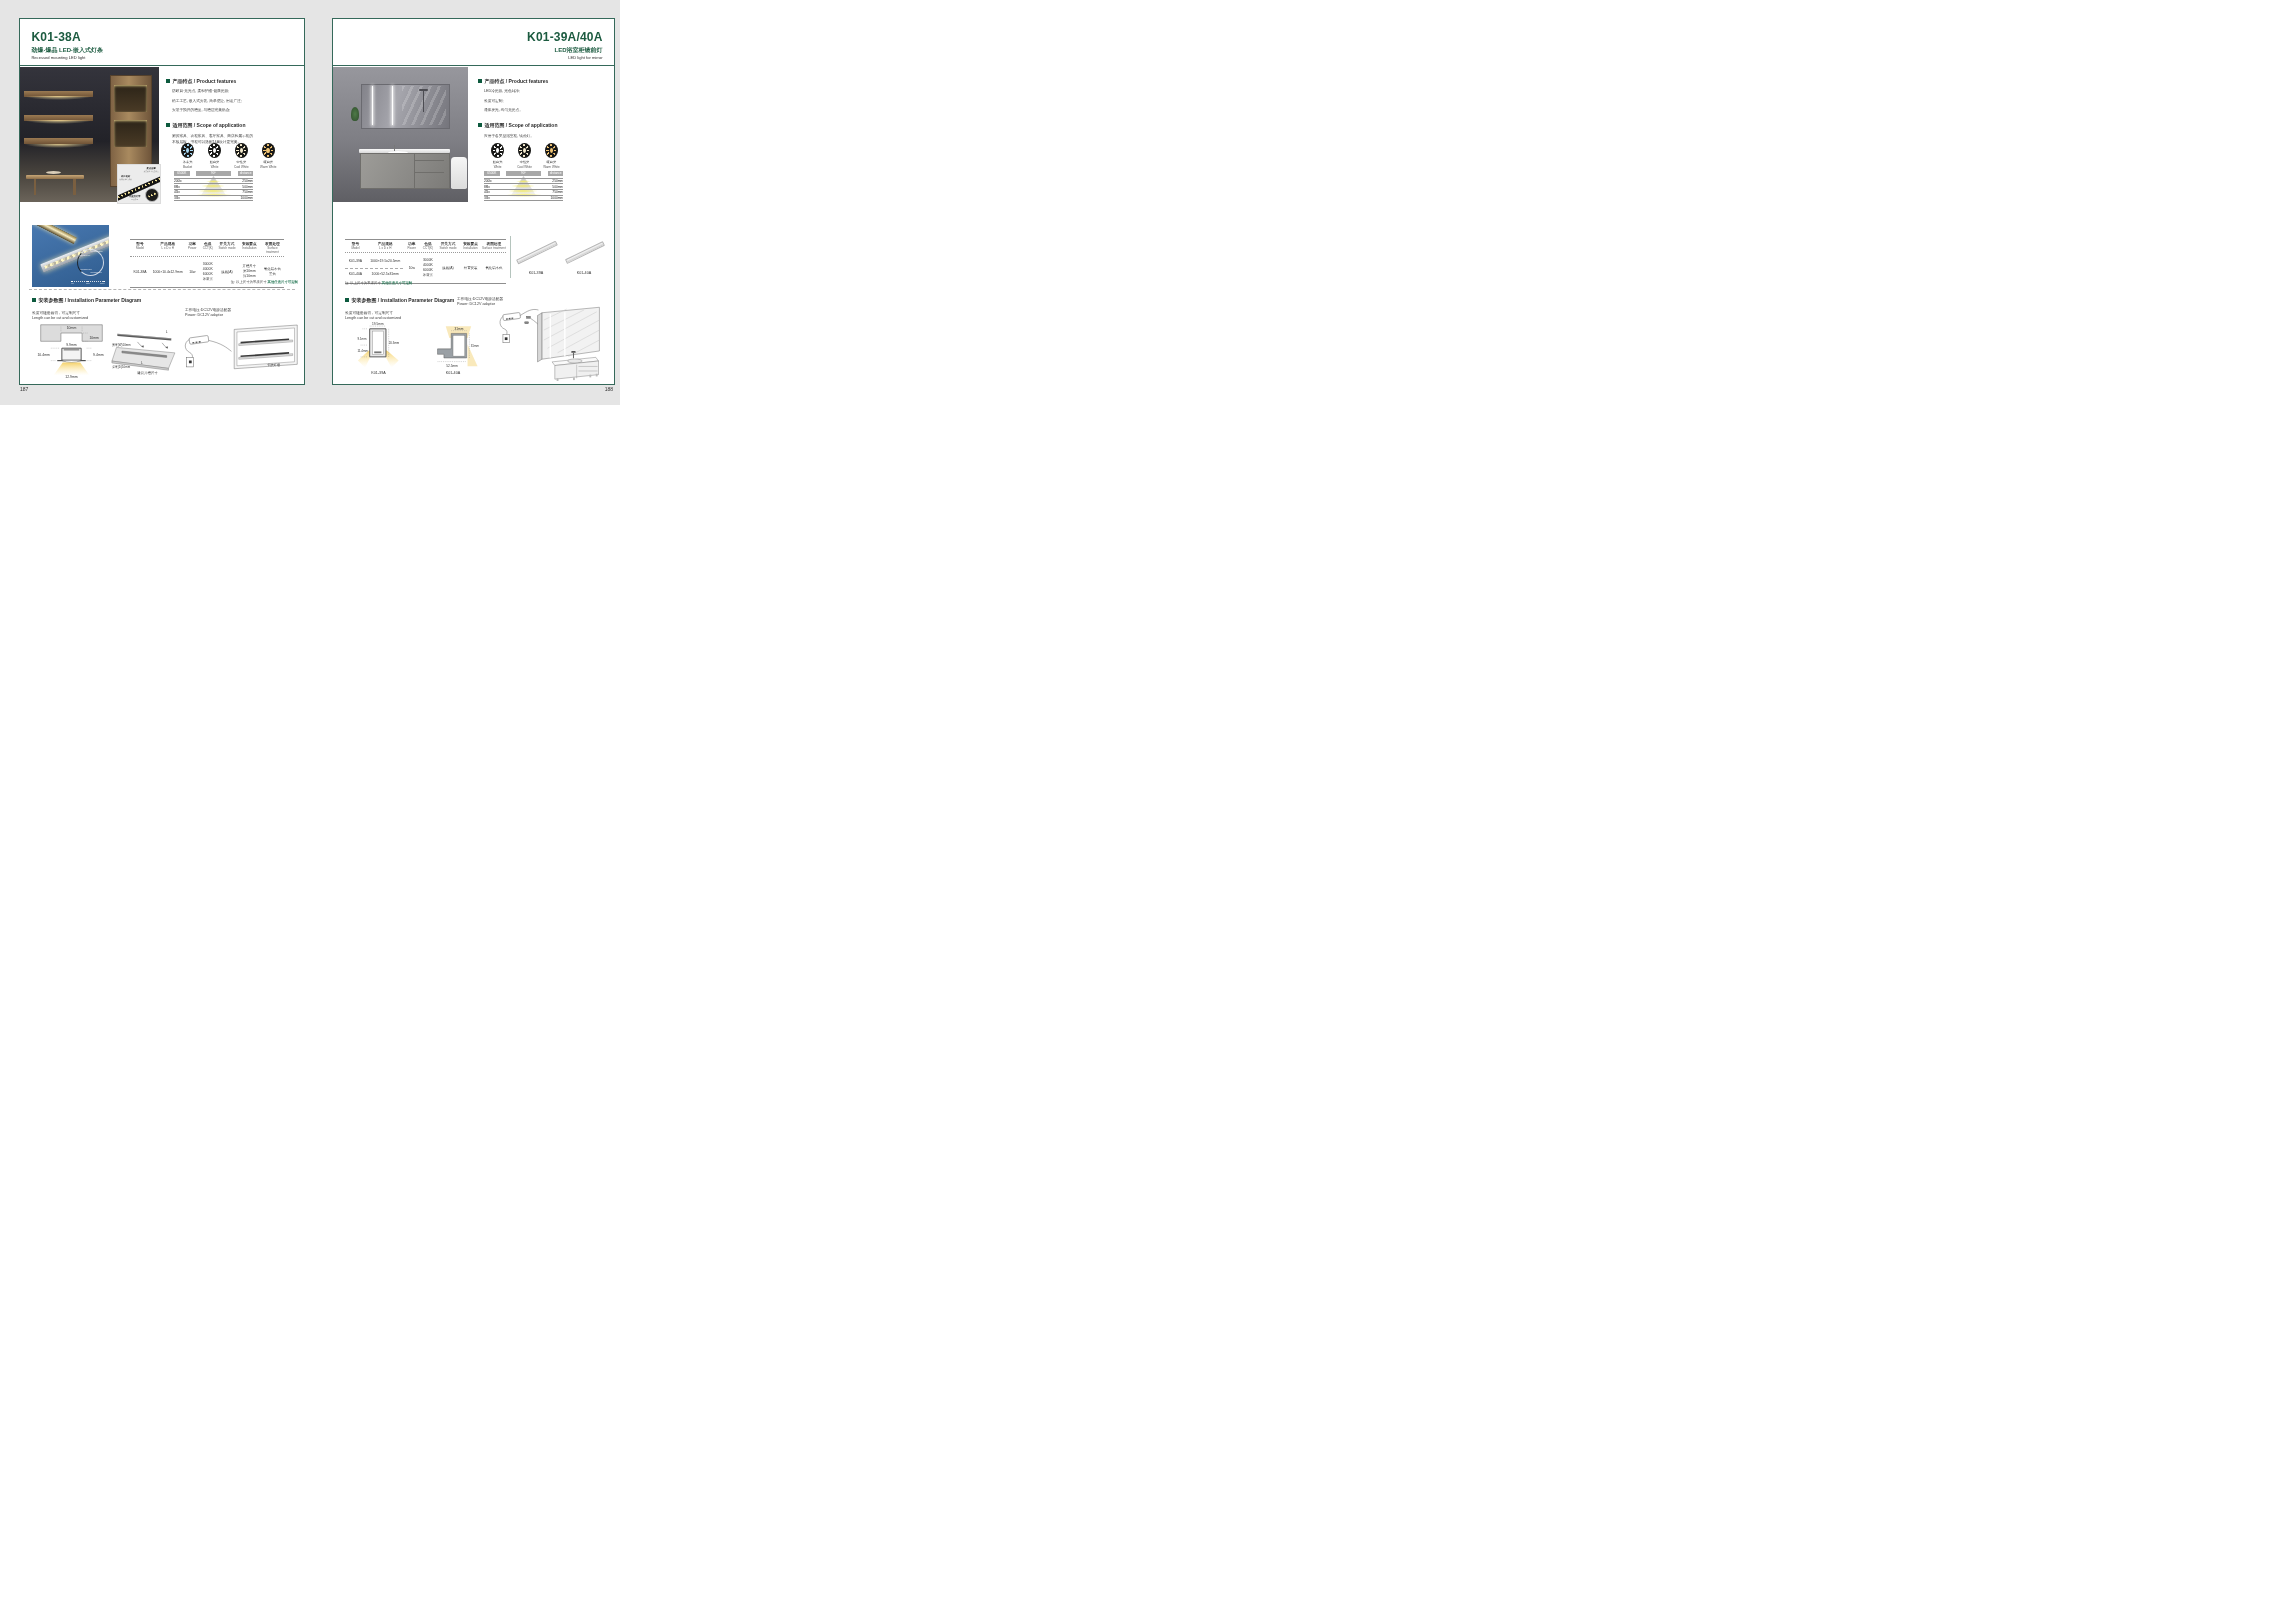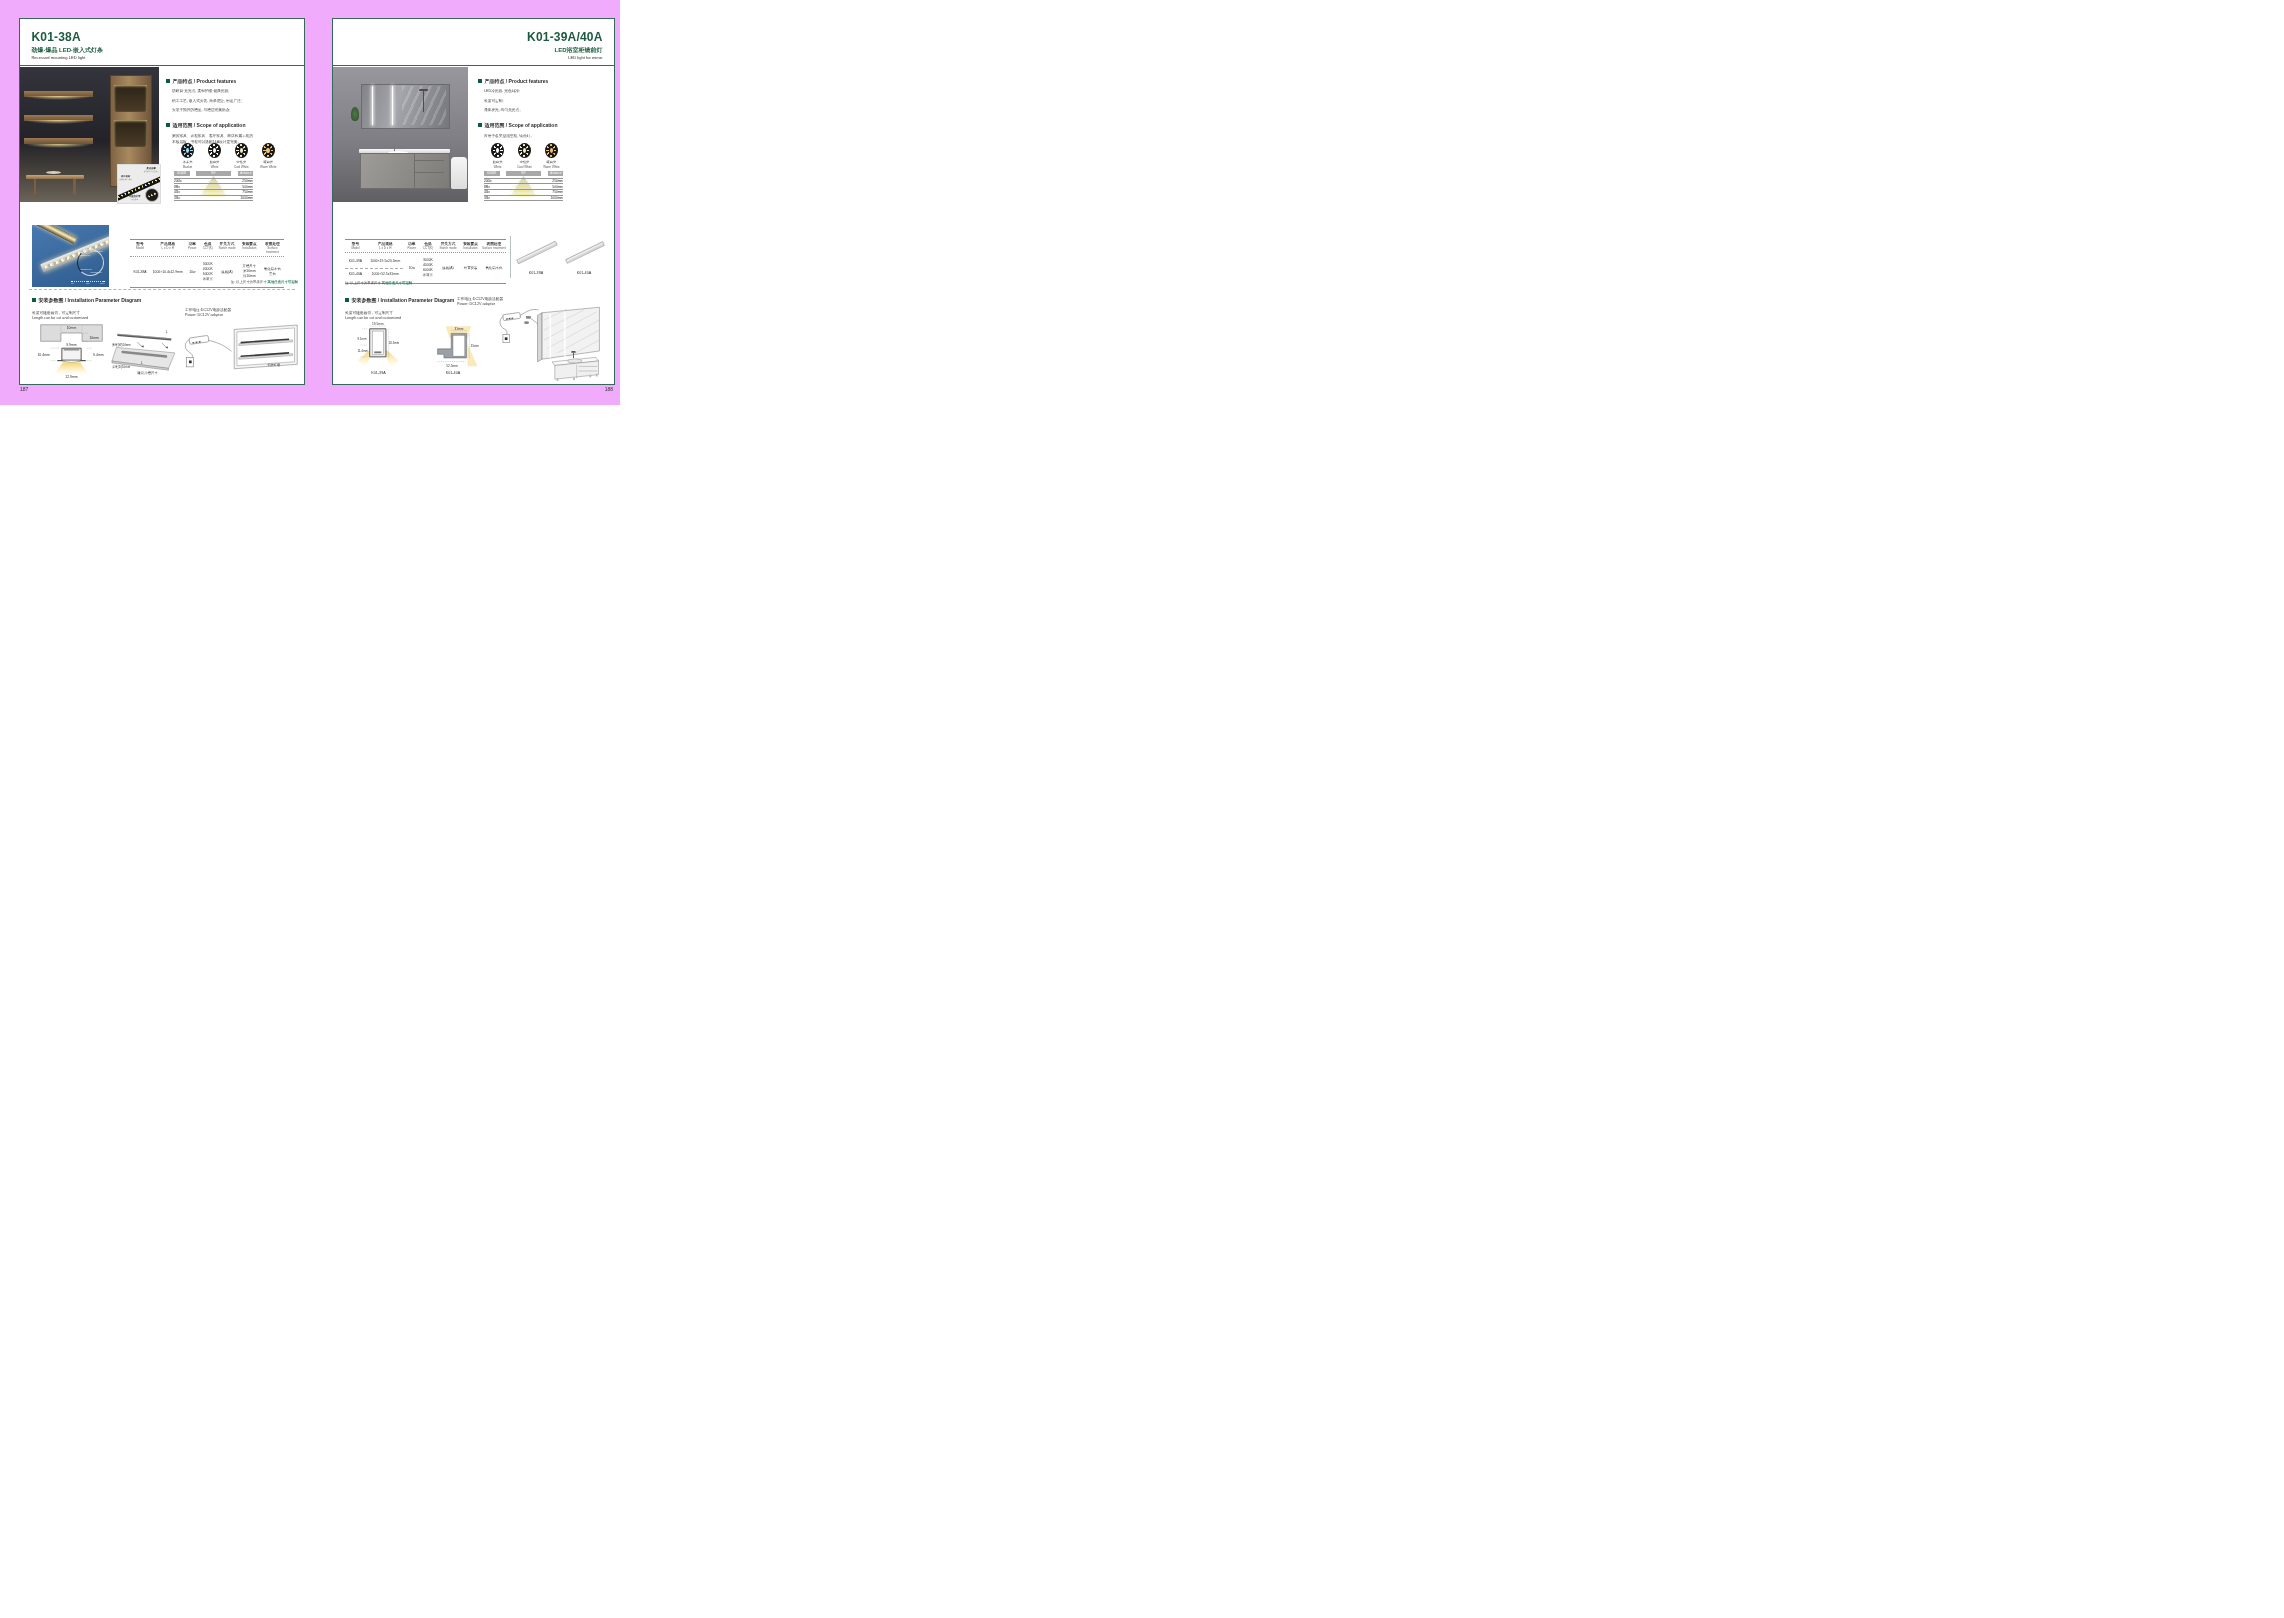--- a/index.html
+++ b/index.html
@@ -1,16 +1,16 @@
 <!DOCTYPE html>
 <html style="font-size:7.3px"><head>
 <meta charset="utf-8">
 <style>
   html,body{margin:0;padding:0;background:#fff}
-  .canvas{position:relative;width:620px;height:405px;background:#f0abfc;overflow:hidden;
+  .canvas{position:relative;width:620px;height:405px;background:#e5e5e5;overflow:hidden;
           font-family:"Liberation Sans","DejaVu Sans",sans-serif;color:#333}
   .abs{position:absolute}
   .page{position:absolute;border:0.5px solid #35695a;background:#fff}
   .hdr-line{position:absolute;left:0;right:0;border-top:0.9px solid #35695a}
   .model-title{font-weight:700;color:#1c5b40;font-size:12px;letter-spacing:0.2px}
   .title-cn{font-weight:700;color:#1c5b40;font-size:6px}
   .title-en{font-size:4.1px;color:#2e2e2e}
   .sec-head{display:flex;align-items:center;gap:2.7px;font-weight:700;font-size:5px;color:#2b2b2b;white-space:nowrap}
   .sq{width:3.7px;height:3.7px;background:#0d5a3e;flex:0 0 auto}
   .feat-items{display:flex;flex-direction:column;gap:4.6px;font-size:3.7px;color:#3c3c3c;white-space:nowrap}

